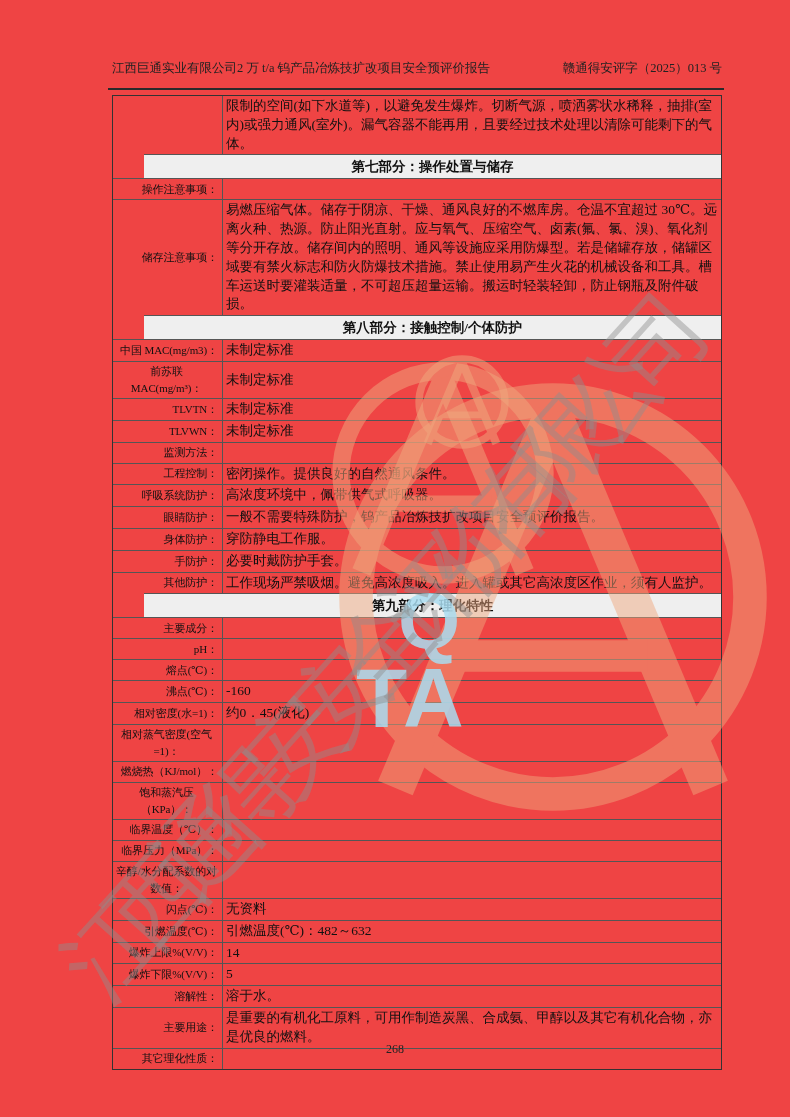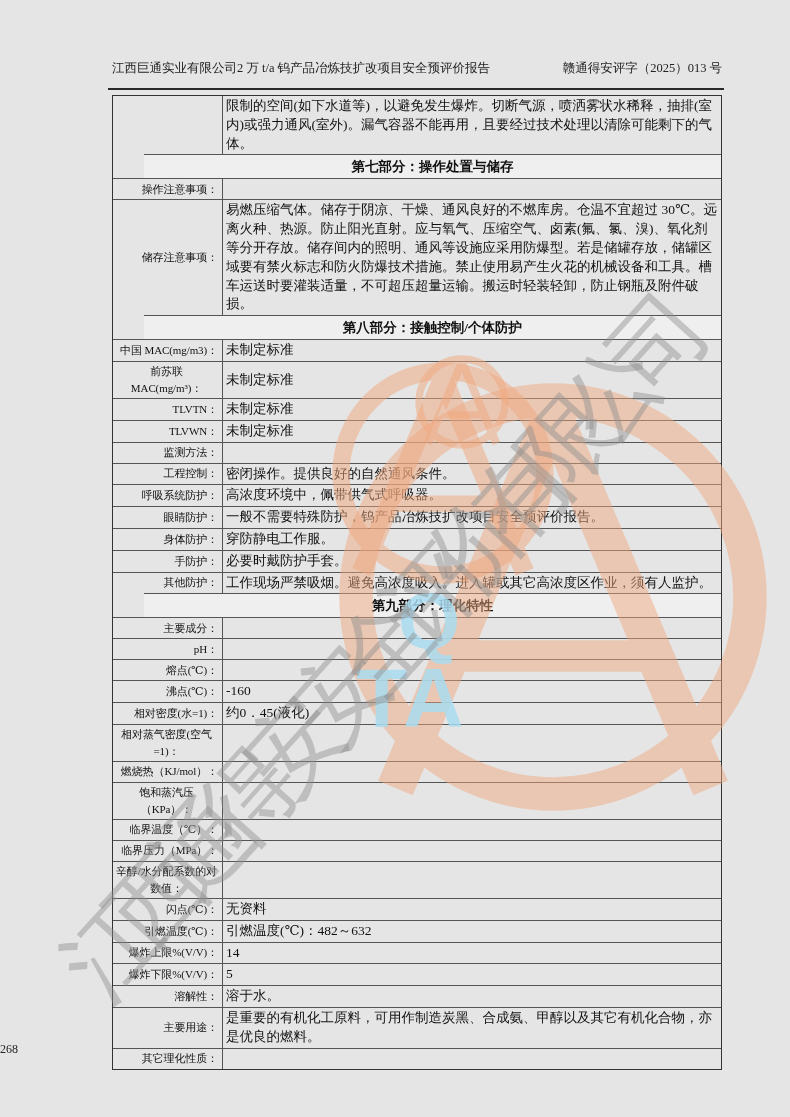--- a/index.html
+++ b/index.html
@@ -1,19 +1,19 @@
 <!DOCTYPE html>
 <html><head>
 <meta charset="utf-8">
 <style>
   * { margin:0; padding:0; box-sizing:border-box; }
   html,body { background:#888; }
   .page {
     position:relative; width:790px; height:1117px; margin:0 auto;
-    background:#e5e5e5; overflow:hidden;
+    background:#ef4444; overflow:hidden;
     font-family:"Liberation Serif","DejaVu Serif",serif; color:#111;
   }
   .page-header {
     position:absolute; top:60px; left:112px; width:610px;
     display:flex; justify-content:space-between; align-items:flex-end;
     font-size:12.5px; color:#222; white-space:nowrap;
   }
   .header-rule {
     position:absolute; top:88px; left:108px; width:616px;
     border-top:2px solid #2a2a2a;
@@ -31,21 +31,21 @@
   }
   .cell.label span { font-size:11px; line-height:17px; text-align:center; letter-spacing:-0.1px; }
   .cell.value { flex:1; padding:1px 4px 1px 3px; }
   .cell.value span { font-size:13.5px; line-height:18.8px; }
   .section-row {
     border-top:1px solid #555; background:#efefef;
     font-weight:bold; font-size:13.5px; text-align:center; padding:2.5px 0;margin-left:31px;
   }
   .page-footer {
     position:absolute; top:1042px; left:0; width:100%;
-    text-align:left; font-size:12px; color:#222;
+    text-align:center; font-size:12px; color:#222;
   }
   .watermark {
     position:absolute; inset:0; z-index:10; pointer-events:none;
   }
 </style>
 </head>
 <body>
 
 <div class="page">
 

